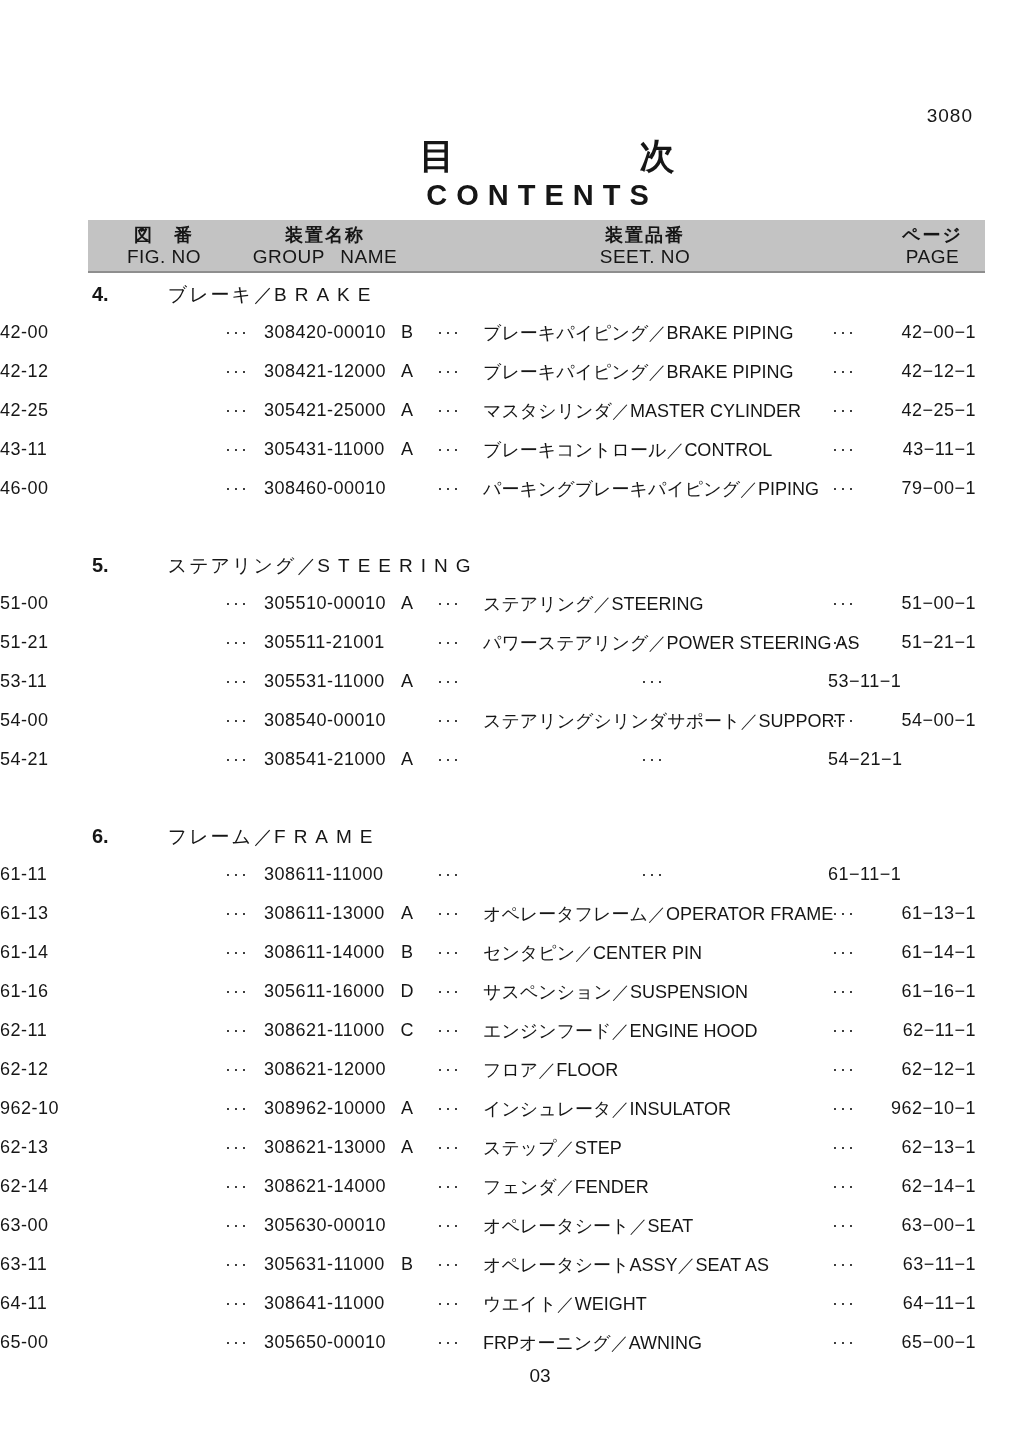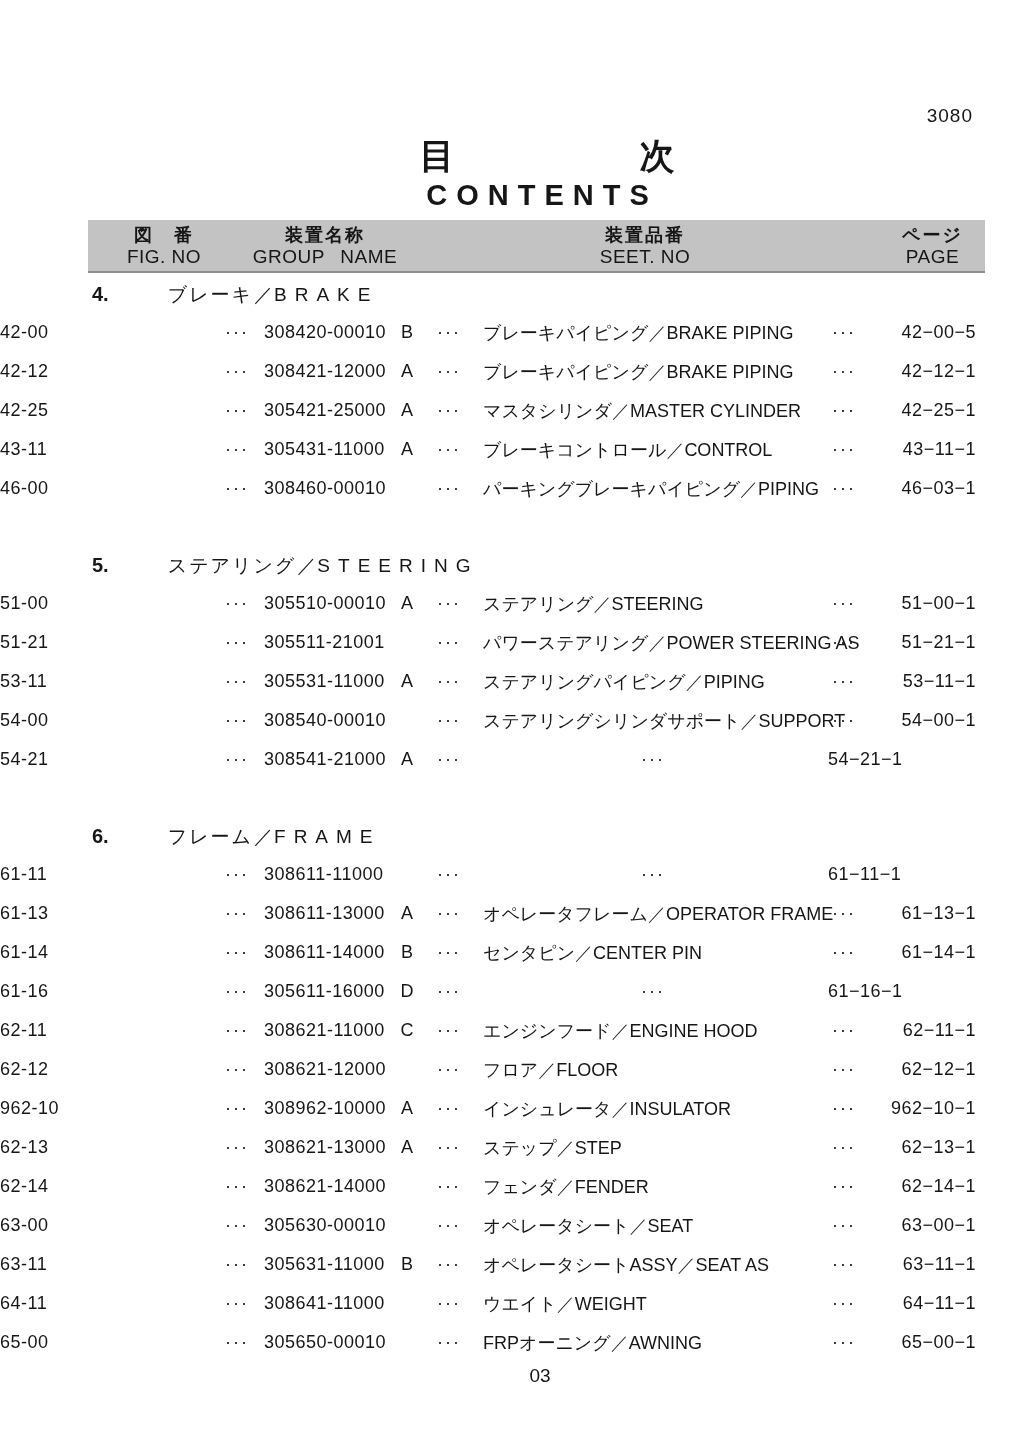--- a/index.html
+++ b/index.html
@@ -134,21 +134,21 @@
     </h2>
     <div class="rows">
   <div class="toc-row">
     <span class="c-fig">42-00</span>
     <span class="c-dots">···</span>
     <span class="c-part">308420-00010</span>
     <span class="c-rev">B</span>
     <span class="c-dots">···</span>
     <span class="c-name">ブレーキパイピング／BRAKE PIPING</span>
     <span class="c-dots">···</span>
-    <span class="c-page">42−00−5</span>
+    <span class="c-page">42−00−1</span>
   </div>
 
   <div class="toc-row">
     <span class="c-fig">42-12</span>
     <span class="c-dots">···</span>
     <span class="c-part">308421-12000</span>
     <span class="c-rev">A</span>
     <span class="c-dots">···</span>
     <span class="c-name">ブレーキパイピング／BRAKE PIPING</span>
     <span class="c-dots">···</span>
@@ -178,21 +178,21 @@
   </div>
 
   <div class="toc-row">
     <span class="c-fig">46-00</span>
     <span class="c-dots">···</span>
     <span class="c-part">308460-00010</span>
     <span class="c-rev"></span>
     <span class="c-dots">···</span>
     <span class="c-name">パーキングブレーキパイピング／PIPING</span>
     <span class="c-dots">···</span>
-    <span class="c-page">46−03−1</span>
+    <span class="c-page">79−00−1</span>
   </div>
 </div>
   </section>
 
   <section class="toc-section">
     <h2 class="section-heading">
       <span class="sec-num">5.</span>
       <span class="sec-jp">ステアリング</span>
       <span class="sec-slash">／</span>
       <span class="sec-en">STEERING</span>
@@ -219,21 +219,20 @@
     <span class="c-dots">···</span>
     <span class="c-page">51−21−1</span>
   </div>
 
   <div class="toc-row">
     <span class="c-fig">53-11</span>
     <span class="c-dots">···</span>
     <span class="c-part">305531-11000</span>
     <span class="c-rev">A</span>
     <span class="c-dots">···</span>
-    <span class="c-name">ステアリングパイピング／PIPING</span>
     <span class="c-dots">···</span>
     <span class="c-page">53−11−1</span>
   </div>
 
   <div class="toc-row">
     <span class="c-fig">54-00</span>
     <span class="c-dots">···</span>
     <span class="c-part">308540-00010</span>
     <span class="c-rev"></span>
     <span class="c-dots">···</span>
@@ -293,20 +292,21 @@
     <span class="c-dots">···</span>
     <span class="c-page">61−14−1</span>
   </div>
 
   <div class="toc-row">
     <span class="c-fig">61-16</span>
     <span class="c-dots">···</span>
     <span class="c-part">305611-16000</span>
     <span class="c-rev">D</span>
     <span class="c-dots">···</span>
+    <span class="c-name">サスペンション／SUSPENSION</span>
     <span class="c-dots">···</span>
     <span class="c-page">61−16−1</span>
   </div>
 
   <div class="toc-row">
     <span class="c-fig">62-11</span>
     <span class="c-dots">···</span>
     <span class="c-part">308621-11000</span>
     <span class="c-rev">C</span>
     <span class="c-dots">···</span>

